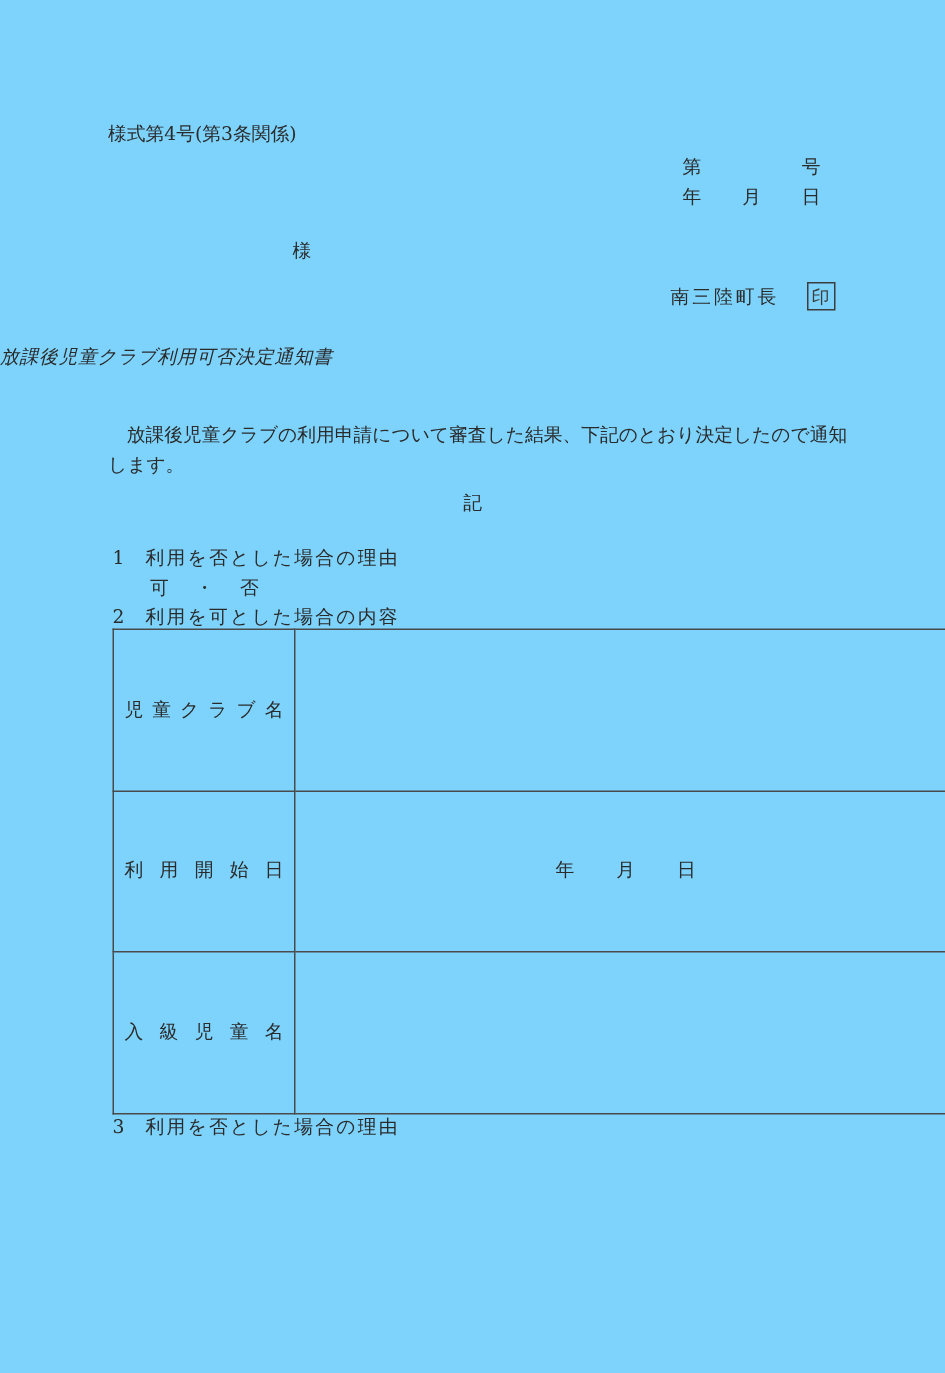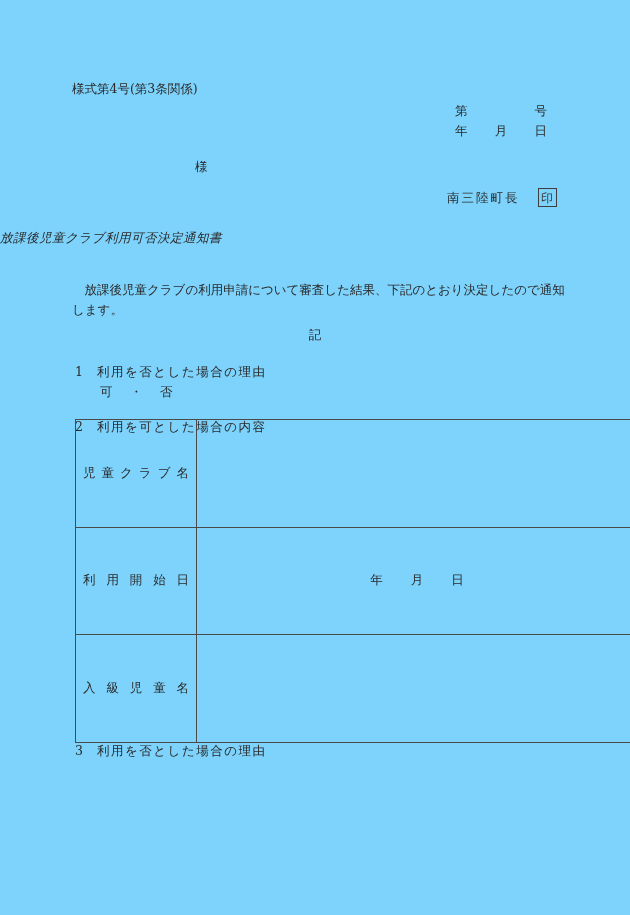--- a/index.html
+++ b/index.html
@@ -22,21 +22,21 @@
   }
   .doc-title{left:0;top:231px;width:500px;letter-spacing:0.5px;font-style:italic;}
   .body-text{
     position:absolute;left:72px;top:267px;width:503px;
     line-height:20px;text-indent:12.5px;white-space:normal;letter-spacing:0px;
   }
   .ki-marker{left:0;top:328px;width:630px;text-align:center;}
   .section{letter-spacing:1.5px;}
   .section-1{left:75px;top:365px;}
   .options-line{left:100px;top:385px;letter-spacing:2.5px;}
-  .section-2{left:75px;top:420px;}
+  .section-2{left:75px;top:404px;}
   .section-3{left:75px;top:744px;}
   .sec-num{display:inline-block;width:22px;letter-spacing:0;}
   .ftable{
     position:absolute;left:75px;top:419px;width:564px;height:324px;
     border-collapse:collapse;table-layout:fixed;
   }
   .ftable td{
     border:1px solid #4a4a4a;vertical-align:middle;
     font-size:12.5px;color:#2a2a2a;padding:0;
   }

